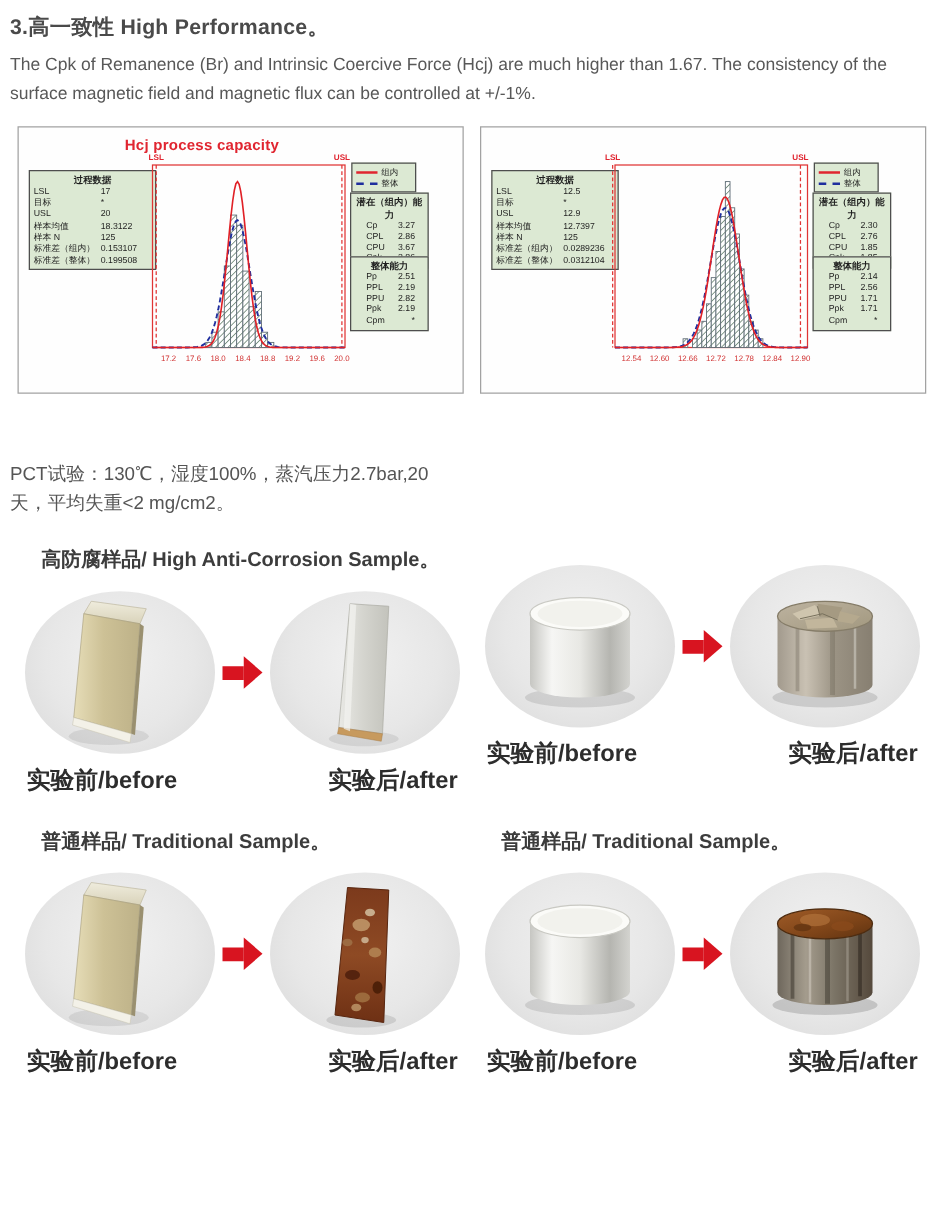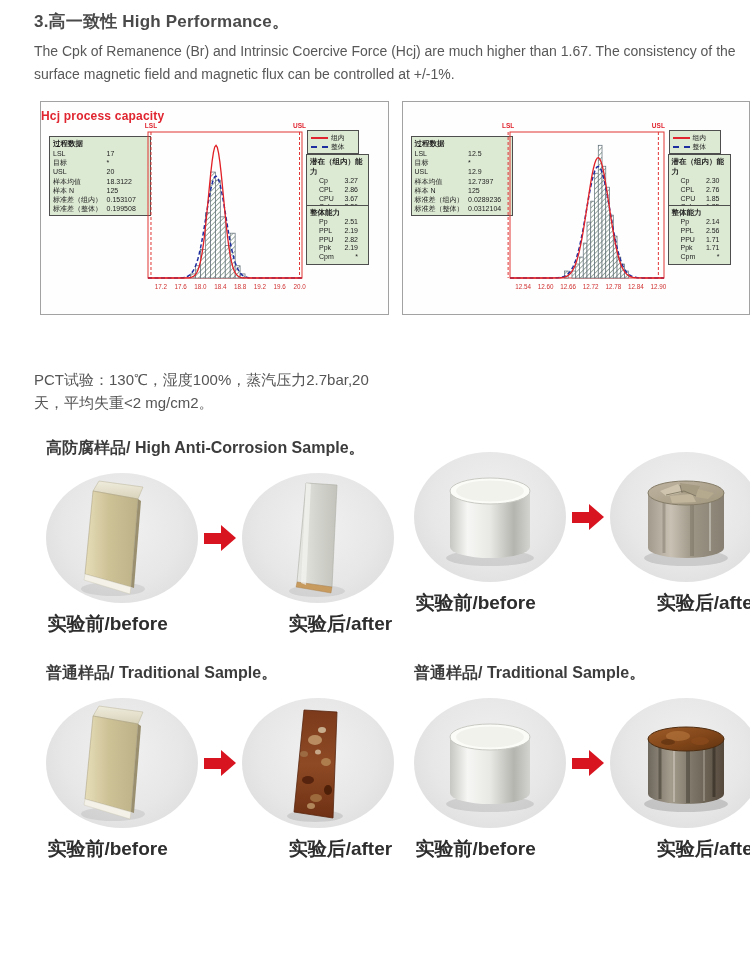--- a/index.html
+++ b/index.html
@@ -1,33 +1,33 @@
 <!DOCTYPE html>
 <html><head>
 <meta charset="utf-8">
 <style>
   * { margin:0; padding:0; box-sizing:border-box; }
   html,body { background:#ffffff; }
   .page {
     position:relative; width:750px; height:976px; background:#fff;
-    font-family:"Liberation Sans", sans-serif; color:#565656; overflow:hidden;padding-left:26px;
+    font-family:"Liberation Sans", sans-serif; color:#565656; overflow:hidden;
   }
   
   .sec3 { padding:10px 8px 0 8px; }
   .h-main { font-size:17px; font-weight:bold; color:#4a4a4a; letter-spacing:0.2px; }
   .sec3 .cn { margin-top:17px; font-size:14px; color:#585858; width:736px; }
   .sec3 .en { margin-top:7px; font-size:14px; line-height:23px; color:#585858; width:737px; }
 
   
   .charts-row { display:flex; gap:13px; margin:15px 0 0 14px; }
   .chart-box { position:relative; width:357px; height:214px; border:1px solid #a2a2a2; background:#fefefe; }
-  .chart-title { position:absolute; top:7px; left:0; right:62px; text-align:left;
+  .chart-title { position:absolute; top:7px; left:0; right:62px; text-align:center;
     color:#e02530; font-weight:bold; font-size:12px; letter-spacing:0.2px; }
   .panel { position:absolute; background:#dce9d3; border:1px solid #4e4e4e; font-size:7px; color:#1e1e1e; padding:2px 3px; }
-  .panel .ptitle { text-align:left; font-weight:bold; font-size:7.5px; line-height:10px; }
+  .panel .ptitle { text-align:center; font-weight:bold; font-size:7.5px; line-height:10px; }
   .prow { display:flex; line-height:9.2px; }
   .prow .pl { width:57%; }
   .prow .pv { width:43%; }
   .crow { display:flex; justify-content:space-between; line-height:8.8px; padding:0 7px 0 9px; }
   .legend { position:absolute; left:266px; top:28px; width:52px; background:#dce9d3;
     border:1px solid #4e4e4e; font-size:6.8px; padding:2px 3px; color:#1e1e1e; }
   .lrow { display:flex; align-items:center; height:9px; }
   .lsw { display:inline-block; width:17px; margin-right:3px; }
   .lsw.red { border-top:2px solid #e02530; }
   .lsw.blue { border-top:2px dashed #1f2e9e; }
@@ -37,21 +37,21 @@
   .two-col { display:flex; gap:18px; margin:38px 0 0 8px; }
   .col { width:358px; }
   .col .cn { margin-top:15px; font-size:15px; line-height:23px; color:#555; }
   .col .cn.bold { font-weight:bold; text-align:justify; }
   .col .en { margin-top:2px; font-size:15px; line-height:22px; color:#585858; }
 
   
   .samples-row { display:flex; margin-left:8px; margin-top:24px; }
   .samples-row.second { margin-top:26px; }
   .sample-block { width:368px; padding-left:12px; }
-  .sample-h { font-size:16px; font-weight:bold; color:#3c3c3c; }
+  .sample-h { margin-left:13px; font-size:16px; font-weight:bold; color:#3c3c3c; }
   .photo-row { display:flex; align-items:center; margin-top:14px; }
   .oval { width:152px; height:130px; border-radius:50%;
     background:radial-gradient(ellipse at 50% 42%, #f1f1f1 0%, #e7e7e7 55%, #d8d8d8 100%);
     display:flex; align-items:center; justify-content:center; overflow:hidden; }
   .arrow { width:40px; display:flex; align-items:center; justify-content:center; margin:0 2px; }
   .arrow .shaft { width:17px; height:11px; background:#d81420; }
   .arrow .head { width:0; height:0; border-top:13px solid transparent;
     border-bottom:13px solid transparent; border-left:15px solid #d81420; }
   .label-row { display:flex; margin-top:8px;gap:37px; }
   .ba-label { width:152px; text-align:center; font-size:19px; font-weight:bold; color:#2d2d2d; }

